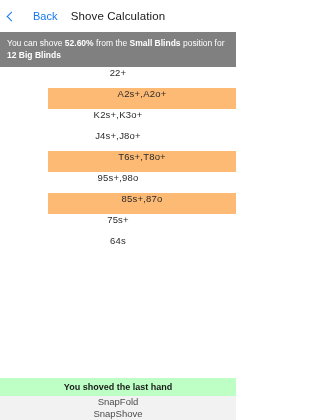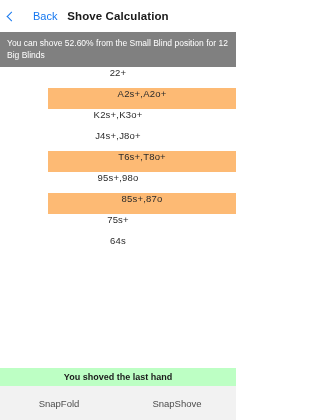--- a/index.html
+++ b/index.html
@@ -54,35 +54,35 @@
     border-bottom: 1.8px solid #1477f0;
     transform: rotate(45deg);
   }
 
   .nav-title {
     position: absolute;
     left: 0;
     right: 0;
     text-align: center;
     font-size: 11.5px;
-    font-weight: bold;
+    font-weight: normal;
     color: #1a1a1a;
     letter-spacing: 0.1px;
   }
 
   
   .info-banner {
     background: #808080;
     color: #ffffff;
     font-size: 8.5px;
     line-height: 12px;
     padding: 5px 7px 6px 7px;
     min-height: 28px;
   }
-  .info-banner b { font-weight: normal; }
+  .info-banner b { font-weight: bold; }
 
   
   .range-list {
     width: 100%;
   }
 
   .range-row {
     height: 21px;
     display: flex;
     justify-content: center;
@@ -110,23 +110,24 @@
     display: flex;
     align-items: center;
     justify-content: center;
     font-size: 9px;
     font-weight: bold;
     color: #1b1b1b;
   }
 
   .toolbar {
     background: #f2f2f2;
-    height: 34px;
+    height: 24px;
     display: flex;
     align-items: center;
+    flex-direction: column;
   }
 
   .toolbar-btn {
     flex: 1 1 50%;
     text-align: center;
     font-size: 9.5px;
     color: #4d4d4d;
     cursor: pointer;
     user-select: none;
   }
@@ -136,21 +137,21 @@
 
 <div class="navbar">
   <div class="back-btn">
     <span class="chevron-left"></span>
     <span>Back</span>
   </div>
   <div class="nav-title">Shove Calculation</div>
 </div>
 
 <div class="info-banner">
-  <span>You can shove </span><b>52.60%</b><span> from the </span><b>Small Blind</b><span> position for </span><b>12</b><b> Big Blinds</b>
+  <span>You can shove </span><b>52.60%</b><span> from the </span><b>Small Blinds</b><span> position for </span><b>12</b><b> Big Blinds</b>
 </div>
 
 <div class="range-list">
   <div class="range-row">
       <span>22+</span>
     </div>
   <div class="range-row alt">
       <span>A2s+,A2o+</span>
     </div>
   <div class="range-row">

